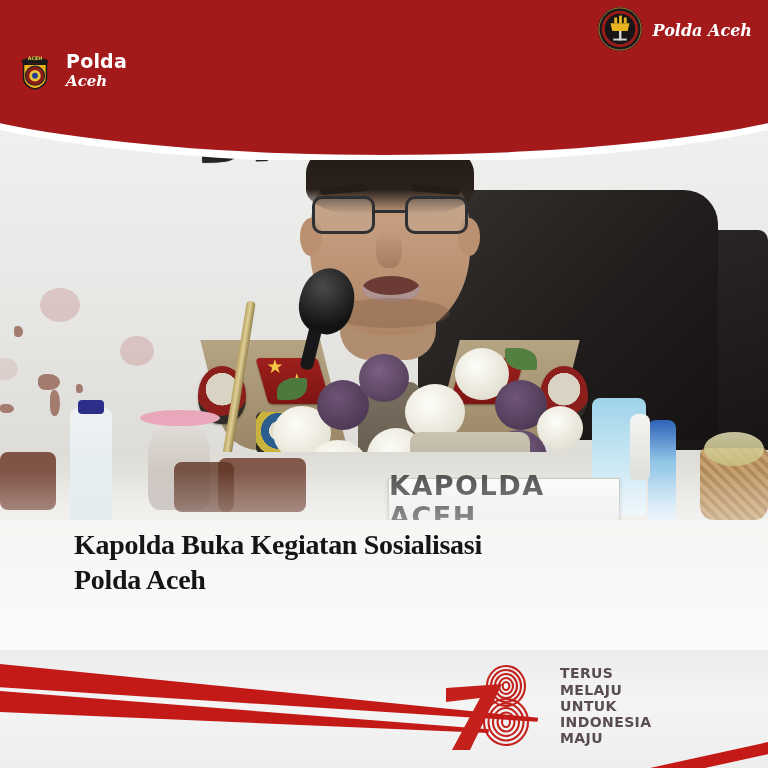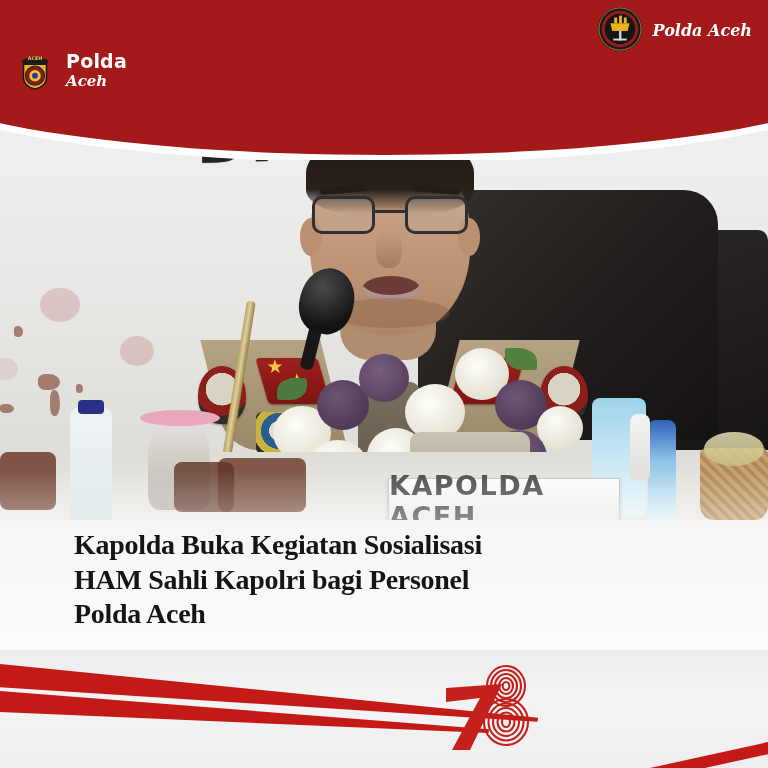--- a/index.html
+++ b/index.html
@@ -458,21 +458,20 @@
         <circle cx="24" cy="24" r="22" fill="none" stroke="#d8b24a" stroke-width="0.7"></circle>
       </svg>
     </span>
     <span class="brand-text">
       <div class="brand-sub">Polda Aceh</div>
     </span>
   </div>
 
   <div class="headline">
     <div>Kapolda Buka Kegiatan Sosialisasi</div>
-    <div>HAM Sahli Kapolri bagi Personel</div>
     <div>Polda Aceh</div>
   </div>
 
   <div class="bottomband">
     <span class="rib r1"></span>
     <span class="rib r2"></span>
     <span class="rib r3"></span>
     <span class="rib r4"></span>
 
   </div>
@@ -490,15 +489,22 @@
           <ellipse cx="66" cy="28" rx="7" ry="8"></ellipse>
           <ellipse cx="66" cy="28" rx="3.3" ry="4"></ellipse>
           <ellipse cx="66" cy="64" rx="22" ry="23"></ellipse>
           <ellipse cx="66" cy="64" rx="17.5" ry="18.5"></ellipse>
           <ellipse cx="66" cy="64" rx="13" ry="14"></ellipse>
           <ellipse cx="66" cy="64" rx="8.5" ry="9.5"></ellipse>
           <ellipse cx="66" cy="64" rx="4" ry="5"></ellipse>
         </g>
       </svg>
     </span>
+    <span class="anniv-words">
+      <div>TERUS</div>
+      <div>MELAJU</div>
+      <div>UNTUK</div>
+      <div>INDONESIA</div>
+      <div>MAJU</div>
+    </span>
   </div>
 
 </div>
 
 </body></html>

